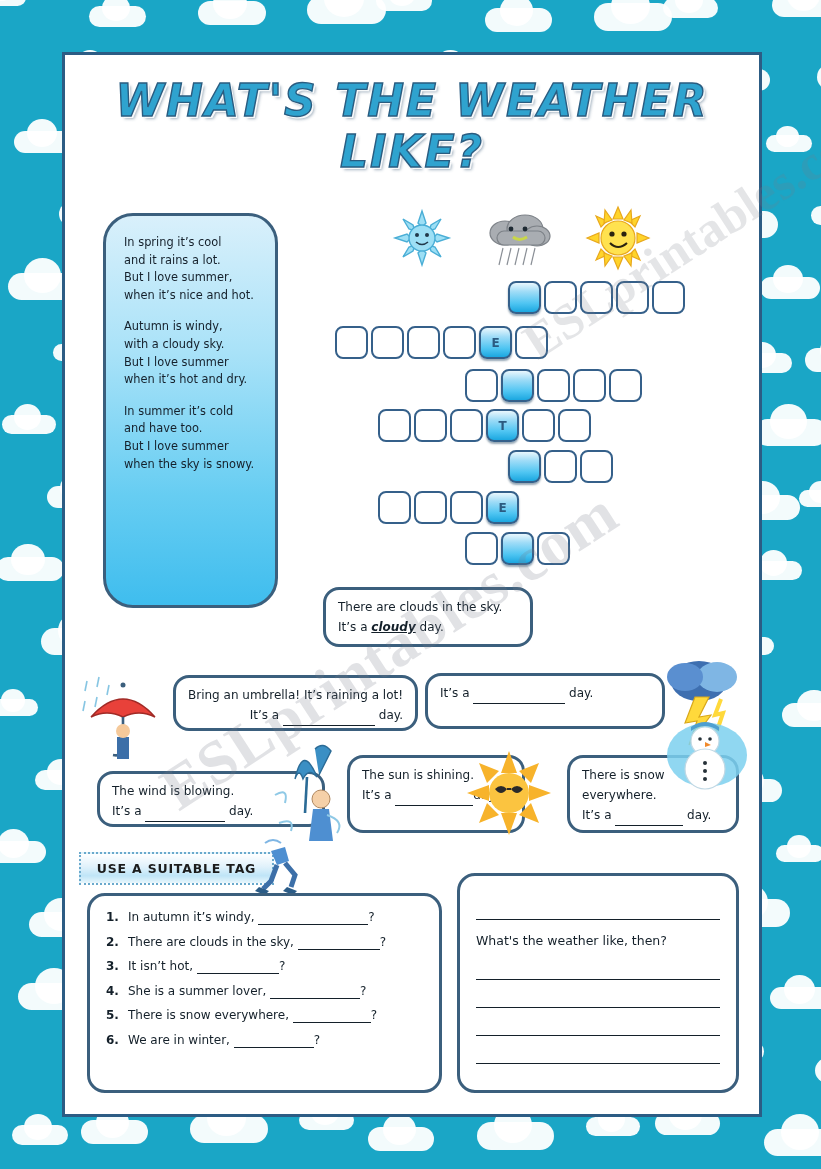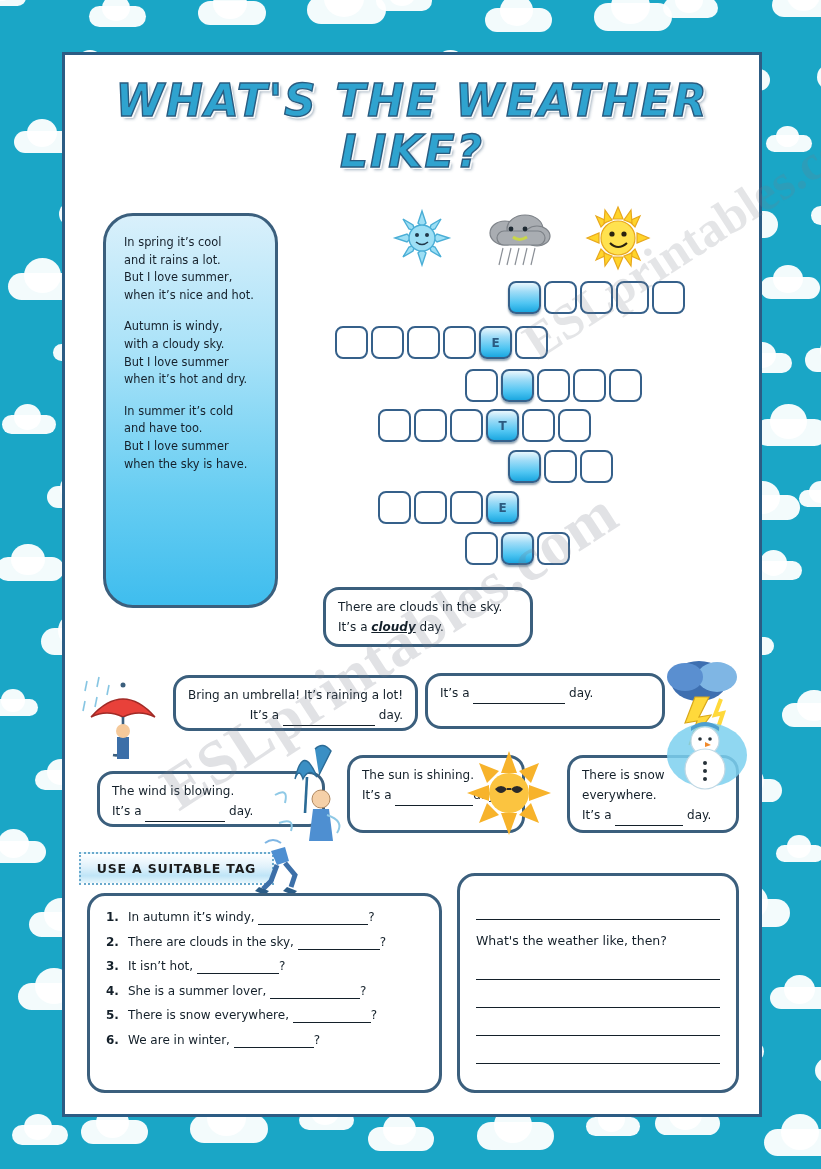--- a/index.html
+++ b/index.html
@@ -497,21 +497,21 @@
   </div>
 
 <div id="page">
 
   <h1 id="title">WHAT'S THE WEATHER LIKE?</h1>
 
 
   <div id="poem-box">
       <p><span>In spring it’s cool</span><br><span>and it rains a lot.</span><br><span>But I love summer,</span><br><span>when it’s nice and hot.</span></p>
       <p><span>Autumn is windy,</span><br><span>with a cloudy sky.</span><br><span>But I love summer</span><br><span>when it’s hot and dry.</span></p>
-      <p><span>In summer it’s cold</span><br><span>and have too.</span><br><span>But I love summer</span><br><span>when the sky is have.</span></p>
+      <p><span>In summer it’s cold</span><br><span>and have too.</span><br><span>But I love summer</span><br><span>when the sky is snowy.</span></p>
     </div>
 
   <svg class="wicon" style="left:326px;top:152px;" width="62" height="62" viewBox="0 0 62 62">
     <g fill="#9ddff5" stroke="#4aaed6" stroke-width="1.4">
       <path d="M31 4 L35 16 L31 20 L27 16 Z"></path>
       <path d="M31 58 L35 46 L31 42 L27 46 Z"></path>
       <path d="M4 31 L16 27 L20 31 L16 35 Z"></path>
       <path d="M58 31 L46 27 L42 31 L46 35 Z"></path>
       <path d="M12 12 L22 18 L24 24 L18 22 Z"></path>
       <path d="M50 12 L40 18 L38 24 L44 22 Z"></path>

